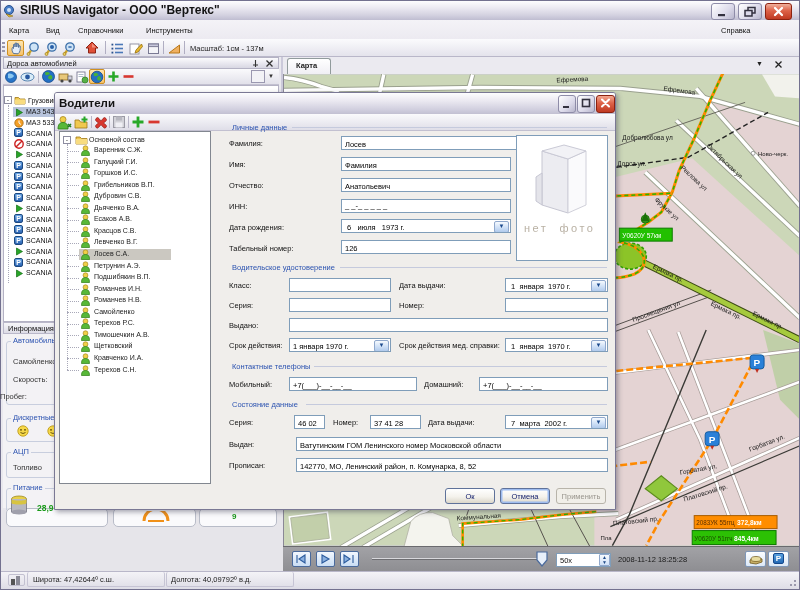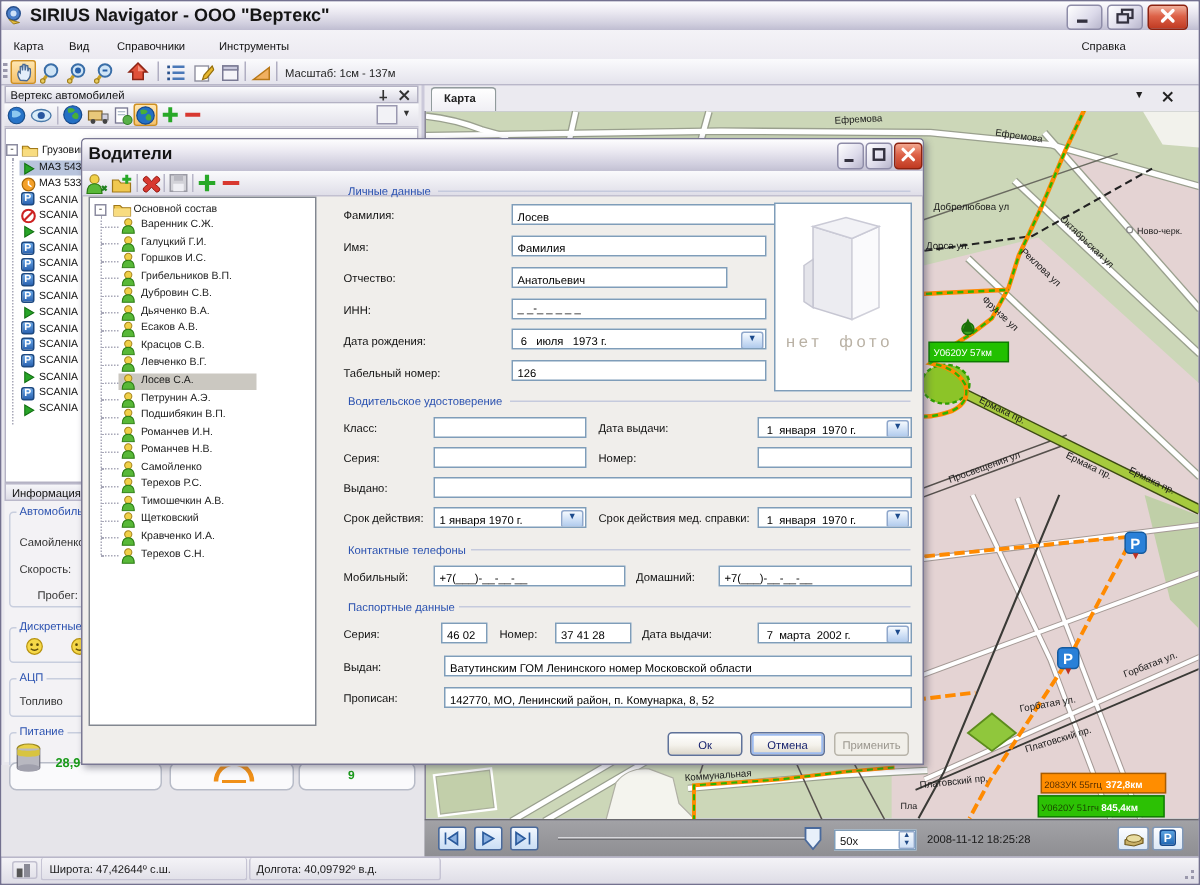--- a/index.html
+++ b/index.html
@@ -89,21 +89,21 @@
   </svg>
 <div class="a" style="left:163px;top:41px;width:1px;height:13px;background:#b0aec2"></div>
 <svg class="a" style="left:167px;top:41px" width="15" height="15">
     <path d="M2,12 L12.5,12 L12.5,4 Z" fill="#f0b060" stroke="#b87818" stroke-width="1"></path>
   </svg>
 <div class="a" style="left:184px;top:41px;width:1px;height:13px;background:#b0aec2"></div>
 <div class="t" style="left:190px;top:44px;color:#222">Масштаб: 1см  -  137м</div>
 
 <div class="a" style="left:1px;top:57px;width:280px;height:514px;background:#e9e8ee"></div>
 <div class="a" style="left:3px;top:57px;width:276px;height:12px;background:linear-gradient(#fbfbfd,#d8d7e3);border:1px solid #b4b2c4"></div>
-<div class="t" style="left:7px;top:59px">Вертекс автомобилей</div>
+<div class="t" style="left:7px;top:59px">Дорса автомобилей</div>
 <svg class="a" style="left:251px;top:59px" width="9" height="9">
     <path d="M4.5,1 L4.5,6 M2,6 L7,6 M4.5,6 L4.5,8" stroke="#333" stroke-width="1.1" fill="none"></path>
   </svg>
 <svg class="a" style="left:265px;top:59px" width="9" height="9">
     <path d="M1.5,1.5 L7.5,7.5 M7.5,1.5 L1.5,7.5" stroke="#333" stroke-width="1.3"></path>
   </svg>
 <div class="a" style="left:3px;top:69px;width:276px;height:16px;background:linear-gradient(#fafafc,#e2e1ea);border-bottom:1px solid #c2c0d0"></div>
 <svg class="a" style="left:4px;top:70px" width="14" height="14">
     <circle cx="7" cy="7" r="5.5" fill="#2874c8" stroke="#184e8c" stroke-width="0.8"></circle>
     <path d="M4,4 C6,3 9,4 10,6 C9,8 6,9 4,8 Z" fill="#8cc8f0"></path>
@@ -201,21 +201,21 @@
   </svg>
 <div class="t" style="left:26px;top:269px;font-size:7px">SCANIA R114</div>
 
 <div class="a" style="left:3px;top:322px;width:276px;height:12px;background:linear-gradient(#f6f6f9,#dddce6);border:1px solid #bab8ca"></div>
 <div class="t" style="left:8px;top:324px">Информация</div>
 <div class="a" style="left:3px;top:334px;width:276px;height:174px;background:#f3f2f5"></div>
 <div class="a" style="left:6px;top:341px;width:268px;height:64px;border:1px solid #c8cede;border-radius:3px"></div>
 <div class="gl" style="left:11px;top:336px;background:#f3f2f5;padding:0 2px">Автомобиль</div>
 <div class="t" style="left:13px;top:357px;color:#333">Самойленко:</div>
 <div class="t" style="left:13px;top:375px;color:#333">Скорость:</div>
-<div class="t" style="left:25px;top:392px;color:#333">Пробег:</div>
+<div class="t" style="left:0;top:392px;color:#333">Пробег:</div>
 <div class="a" style="left:6px;top:418px;width:268px;height:24px;border:1px solid #c8cede;border-radius:3px"></div>
 <div class="gl" style="left:11px;top:413px;background:#f3f2f5;padding:0 2px">Дискретные</div>
 <svg class="a" style="left:17px;top:425px" width="12" height="12">
     <circle cx="6" cy="6" r="5.2" fill="#f6d848" stroke="#b89410" stroke-width="0.8"></circle>
     <circle cx="4" cy="4.8" r="0.9" fill="#5c4a08"></circle>
     <circle cx="8" cy="4.8" r="0.9" fill="#5c4a08"></circle>
     <path d="M3.5,7.5 Q6,9.5 8.5,7.5" stroke="#5c4a08" stroke-width="0.9" fill="none"></path>
   </svg>
 <svg class="a" style="left:47px;top:425px" width="12" height="12">
     <circle cx="6" cy="6" r="5.2" fill="#f6d848" stroke="#b89410" stroke-width="0.8"></circle>
@@ -606,21 +606,21 @@
   </svg>
 <div class="t" style="left:94px;top:365.5px;font-size:7px;color:#222">Терехов С.Н.</div>
 
 <div class="gl" style="left:232px;top:123px">Личные данные</div>
 <div class="a" style="left:292px;top:127px;width:315px;height:1px;background:#c5cadd"></div>
 <div class="t" style="left:229px;top:139px">Фамилия:</div>
 <div class="inp" style="left:341px;top:136px;width:178px;height:14px">Лосев</div>
 <div class="t" style="left:229px;top:160px">Имя:</div>
 <div class="inp" style="left:341px;top:157px;width:170px;height:14px">Фамилия</div>
 <div class="t" style="left:229px;top:181px">Отчество:</div>
-<div class="inp" style="left:341px;top:178px;width:144px;height:14px">Анатольевич</div>
+<div class="inp" style="left:341px;top:178px;width:170px;height:14px">Анатольевич</div>
 <div class="t" style="left:229px;top:202px">ИНН:</div>
 <div class="inp" style="left:341px;top:199px;width:170px;height:14px"><span style="position:relative;top:-2px">_ _-_ _ _ _ _</span></div>
 <div class="t" style="left:229px;top:223px">Дата рождения:</div>
 <div class="inp" style="left:341px;top:219px;width:170px;height:14px">&nbsp;6&nbsp;&nbsp;&nbsp;июля&nbsp;&nbsp;&nbsp;1973 г.<div class="dd">▼</div></div>
 <div class="t" style="left:229px;top:244px">Табельный номер:</div>
 <div class="inp" style="left:341px;top:240px;width:170px;height:14px">126</div>
 
 <div class="a" style="left:516px;top:135px;width:92px;height:126px;background:#fff;border:1px solid #7f9db9"></div>
 <svg class="a" style="left:528px;top:143px" width="68" height="74">
 <path d="M14,8 L14,62 L40,70 L40,16 Z" fill="#ececf1" stroke="#c6c6d2" stroke-width="1"></path>
@@ -647,21 +647,21 @@
 <div class="t" style="left:399px;top:341px">Срок действия мед. справки:</div>
 <div class="inp" style="left:505px;top:338px;width:103px;height:14px">&nbsp;1&nbsp;&nbsp;января&nbsp;&nbsp;1970 г.<div class="dd">▼</div></div>
 
 <div class="gl" style="left:232px;top:362px">Контактные телефоны</div>
 <div class="a" style="left:314px;top:366px;width:293px;height:1px;background:#c5cadd"></div>
 <div class="t" style="left:229px;top:380px">Мобильный:</div>
 <div class="inp" style="left:289px;top:377px;width:128px;height:14px">+7(___)-__-__-__</div>
 <div class="t" style="left:424px;top:380px">Домашний:</div>
 <div class="inp" style="left:479px;top:377px;width:129px;height:14px">+7(___)-__-__-__</div>
 
-<div class="gl" style="left:232px;top:400px">Паспортные данные</div>
+<div class="gl" style="left:232px;top:400px">Состояние данные</div>
 <div class="a" style="left:306px;top:404px;width:301px;height:1px;background:#c5cadd"></div>
 <div class="t" style="left:229px;top:418px">Серия:</div>
 <div class="inp" style="left:294px;top:415px;width:31px;height:14px">46 02</div>
 <div class="t" style="left:333px;top:418px">Номер:</div>
 <div class="inp" style="left:370px;top:415px;width:51px;height:14px">37 41 28</div>
 <div class="t" style="left:428px;top:418px">Дата выдачи:</div>
 <div class="inp" style="left:505px;top:415px;width:103px;height:14px">&nbsp;7&nbsp;&nbsp;марта&nbsp;&nbsp;2002 г.<div class="dd">▼</div></div>
 <div class="t" style="left:229px;top:440px">Выдан:</div>
 <div class="inp" style="left:296px;top:437px;width:312px;height:14px">Ватутинским ГОМ Ленинского номер Московской области</div>
 <div class="t" style="left:229px;top:461px">Прописан:</div>

